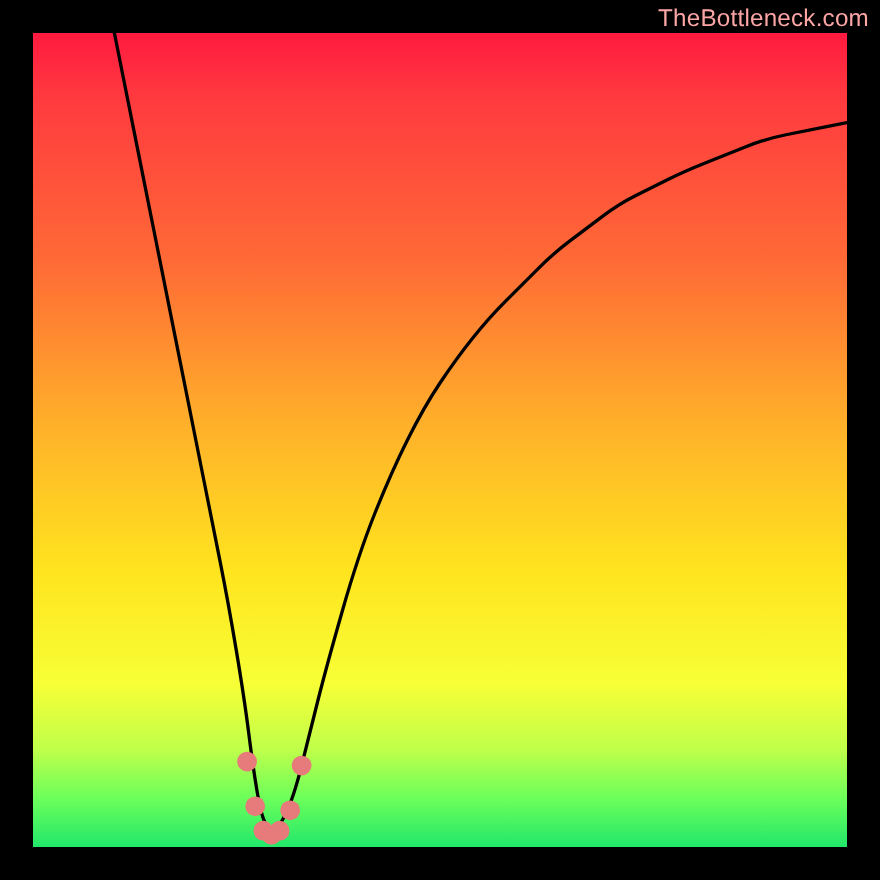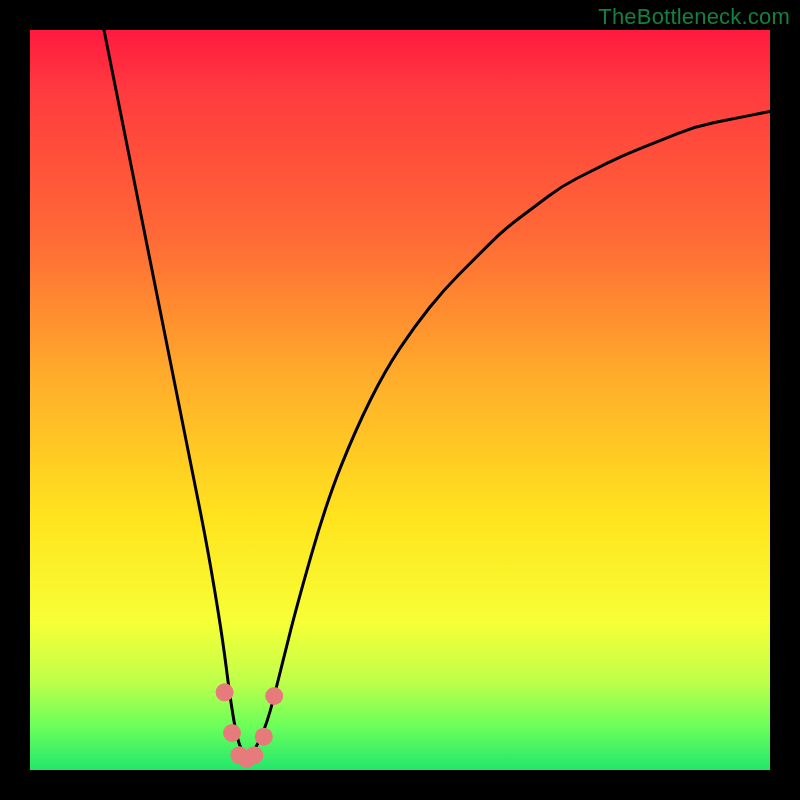--- a/index.html
+++ b/index.html
@@ -14,21 +14,21 @@
   .frame {
     position: relative;
     width: 800px;
     height: 800px;
     background: #000;
   }
   .watermark {
     position: absolute;
     top: 4px;
     right: 10px;
-    color: #15803d;
+    color: #fca5a5;
     font-size: 22px;
     font-weight: 500;
     letter-spacing: 0.2px;
     z-index: 10;
   }
   .plot {
     position: absolute;
     left: 30px;
     top: 30px;
     width: 740px;

